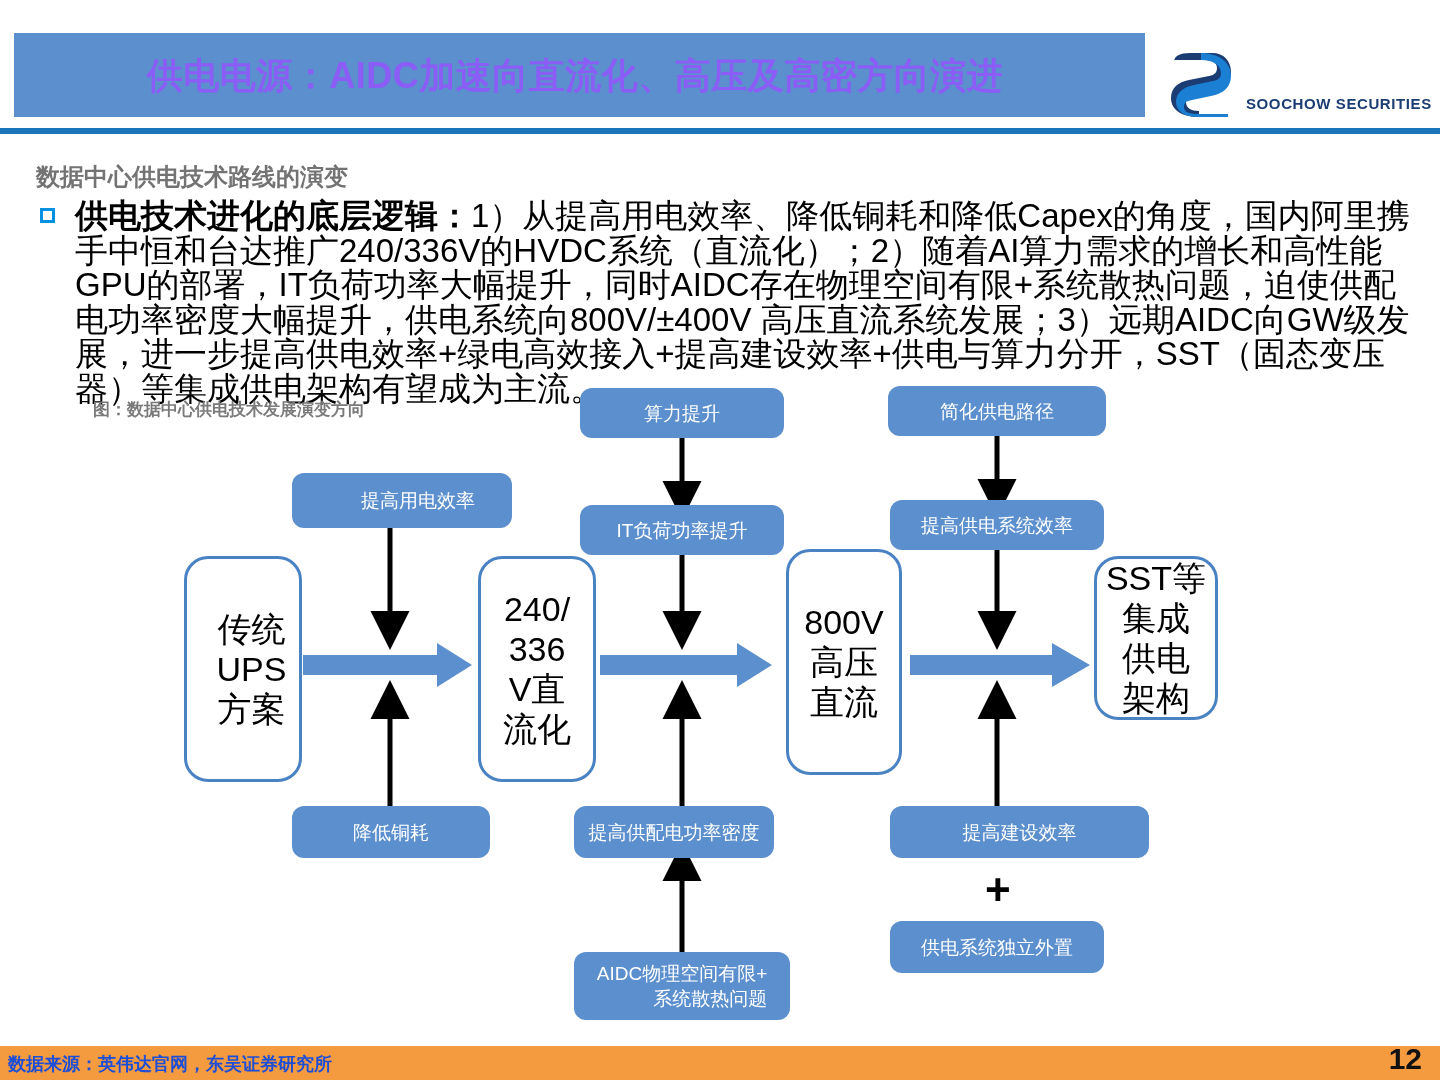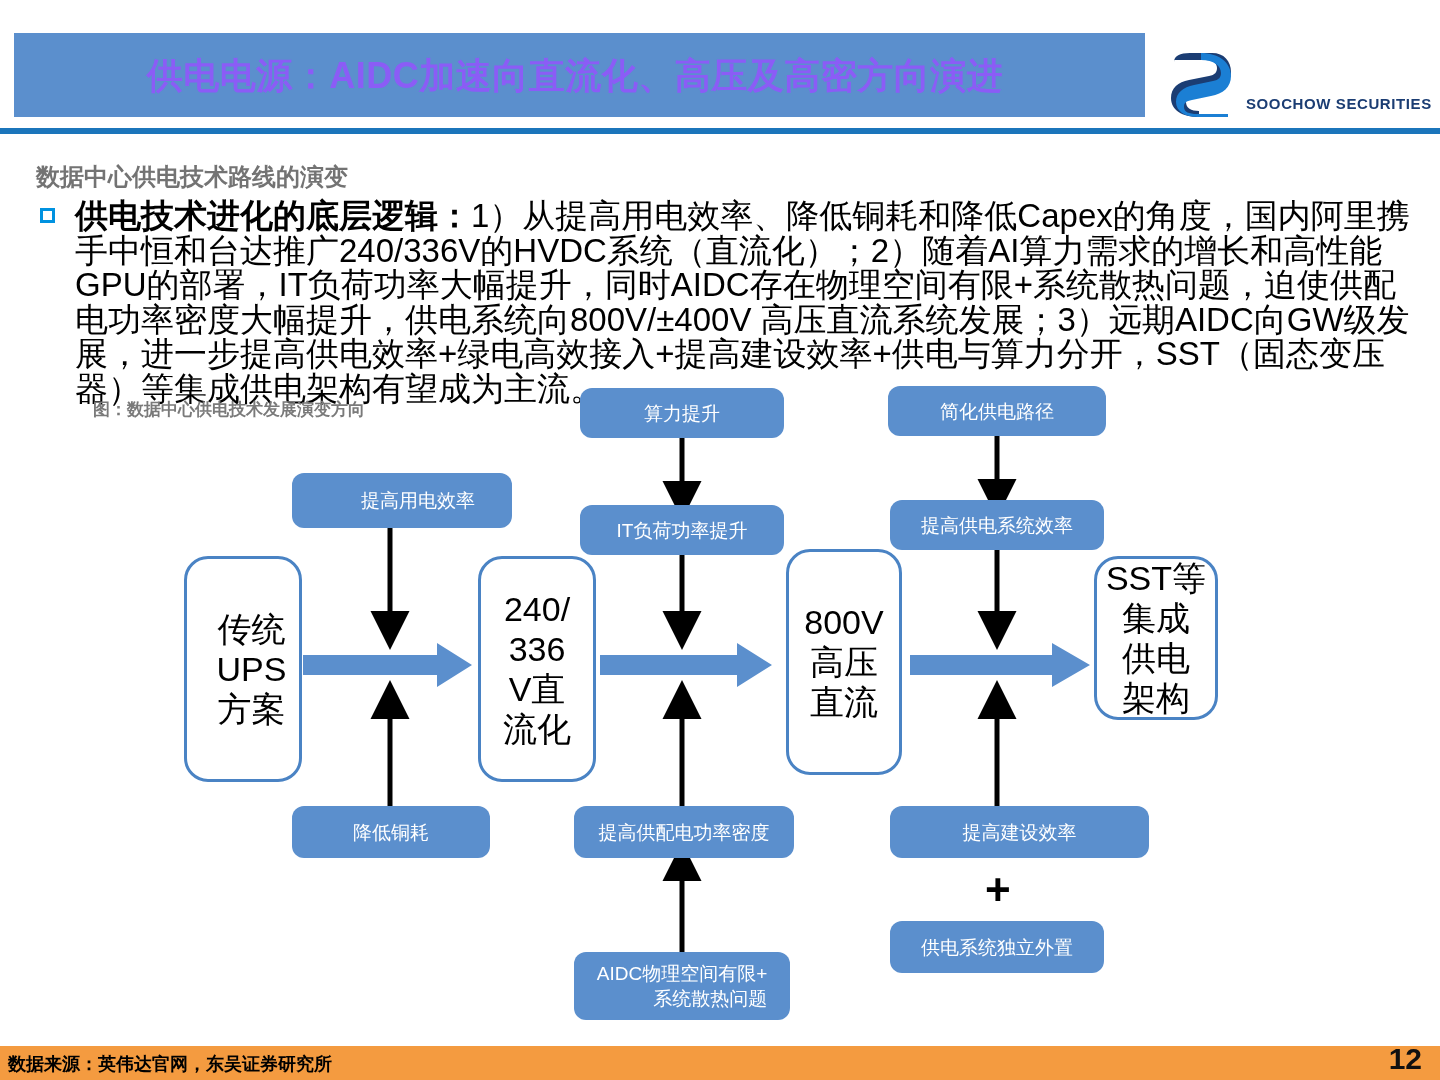--- a/index.html
+++ b/index.html
@@ -176,21 +176,21 @@
     width: 1440px;
     height: 34px;
     background: #f49b40;
   }
   #footer-text {
     position: absolute;
     left: 8px;
     top: 1052px;
     font-size: 18px;
     font-weight: bold;
-    color: #000000;
+    color: #1d4ed8;
     white-space: nowrap;
   }
   #page-number {
     position: absolute;
     right: 18px;
     top: 1042px;
     font-size: 30px;
     font-weight: bold;
     color: #111;
   }
@@ -251,21 +251,21 @@
 <div class="bluebox" style="left:888px; top:386px; width:218px; height:50px;">简化供电路径</div>
 
 <div class="bluebox" style="left:292px; top:473px; width:220px; height:55px;padding-left:32px;">提高用电效率</div>
 
 <div class="bluebox" style="left:580px; top:505px; width:204px; height:50px;">IT负荷功率提升</div>
 
 <div class="bluebox" style="left:890px; top:500px; width:214px; height:50px;">提高供电系统效率</div>
 
 <div class="bluebox" style="left:292px; top:806px; width:198px; height:52px;">降低铜耗</div>
 
-<div class="bluebox" style="left:574px; top:806px; width:220px; height:52px;">提高供配电功率密度</div>
+<div class="bluebox" style="left:574px; top:806px; width:200px; height:52px;">提高供配电功率密度</div>
 
 <div class="bluebox" style="left:890px; top:806px; width:259px; height:52px;">提高建设效率</div>
 
 <div class="bluebox" style="left:890px; top:921px; width:214px; height:52px;">供电系统独立外置</div>
 
 <div class="bluebox" style="left:574px; top:952px; width:216px; height:68px; white-space:pre-line;">AIDC物理空间有限+
 系统散热问题</div>
 
 <div class="plus-sign" style="left:985px; top:868px;">+</div>
 

